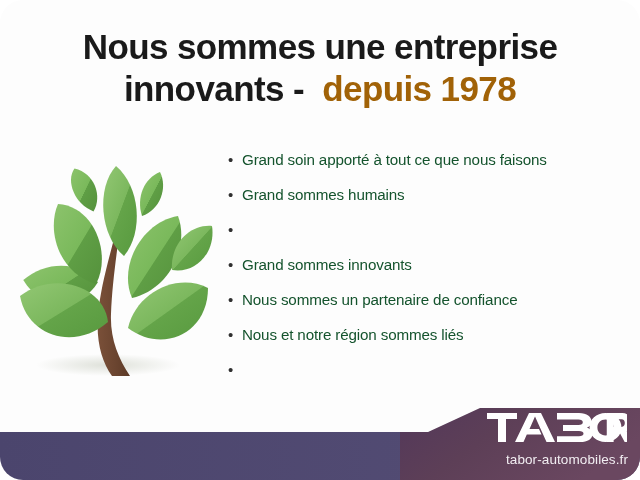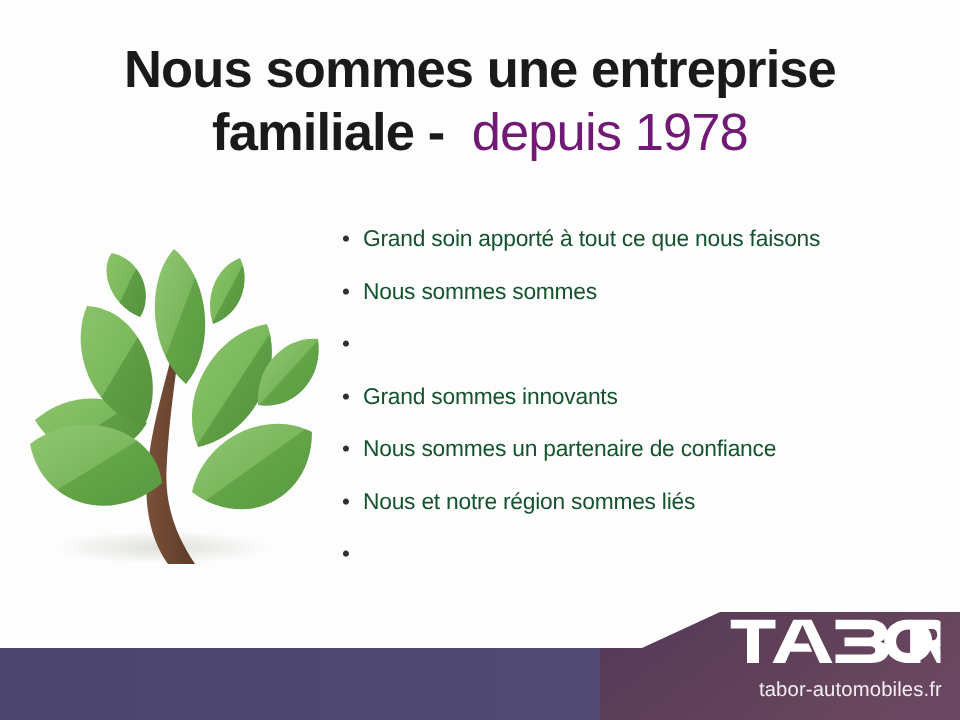--- a/index.html
+++ b/index.html
@@ -13,20 +13,21 @@
     background: #ffffff;
     font-family: "Liberation Sans", sans-serif;
     -webkit-font-smoothing: antialiased;
   }
   #slide {
     position: relative;
     width: 640px;
     height: 480px;
     background: #fdfdfd;
     overflow: hidden;
+    border-radius: 23px;
   }
 
   
   .title-block {
     position: absolute;
     left: 0;
     top: 26px;
     width: 640px;
     text-align: center;
     line-height: 42px;
@@ -34,22 +35,22 @@
   .title-line {
     display: block;
     font-size: 35px;
     font-weight: bold;
     letter-spacing: -0.6px;
     color: #1a1a1a;
     white-space: nowrap;
     font-stretch: condensed;
   }
   .title-accent {
-    color: #701a75;
-    font-weight: normal;
+    color: #a16207;
+    font-weight: bold;
     text-align: center;
   }
   .title-dash { color: #1a1a1a; }
 
   
   .bullets {
     position: absolute;
     left: 228px;
     top: 150px;
     width: 412px;
@@ -122,21 +123,21 @@
   }
 </style>
 </head>
 <body>
 
 <div id="slide">
 
   <div class="title-block">
     <span class="title-line">Nous sommes une entreprise</span>
     <span class="title-line">
-      <span>familiale</span><span class="title-dash">&nbsp;</span><span class="title-dash">-</span><span>&nbsp;&nbsp;</span><span class="title-accent">depuis 1978</span>
+      <span>innovants</span><span class="title-dash">&nbsp;</span><span class="title-dash">-</span><span>&nbsp;&nbsp;</span><span class="title-accent">depuis 1978</span>
     </span>
   </div>
 
   <div class="tree-art">
     <svg width="212" height="238" viewBox="0 0 212 238" xmlns="http://www.w3.org/2000/svg">
       <defs>
         <linearGradient id="lg1" x1="0" y1="0" x2="1" y2="1">
           <stop offset="0%" stop-color="#8cc36c"></stop>
           <stop offset="52%" stop-color="#7ab95b"></stop>
           <stop offset="53%" stop-color="#5f9e45"></stop>
@@ -186,21 +187,21 @@
     </svg>
   </div>
 
   <ul class="bullets">
     <li class="bullet-row">
       <span class="bullet-dot">•</span>
       <span class="bullet-text">Grand soin apporté à tout ce que nous faisons</span>
     </li>
     <li class="bullet-row">
       <span class="bullet-dot">•</span>
-      <span class="bullet-text">Nous sommes sommes</span>
+      <span class="bullet-text">Grand sommes humains</span>
     </li>
     <li class="bullet-row">
       <span class="bullet-dot">•</span>
     </li>
     <li class="bullet-row">
       <span class="bullet-dot">•</span>
       <span class="bullet-text">Grand sommes innovants</span>
     </li>
     <li class="bullet-row">
       <span class="bullet-dot">•</span>

